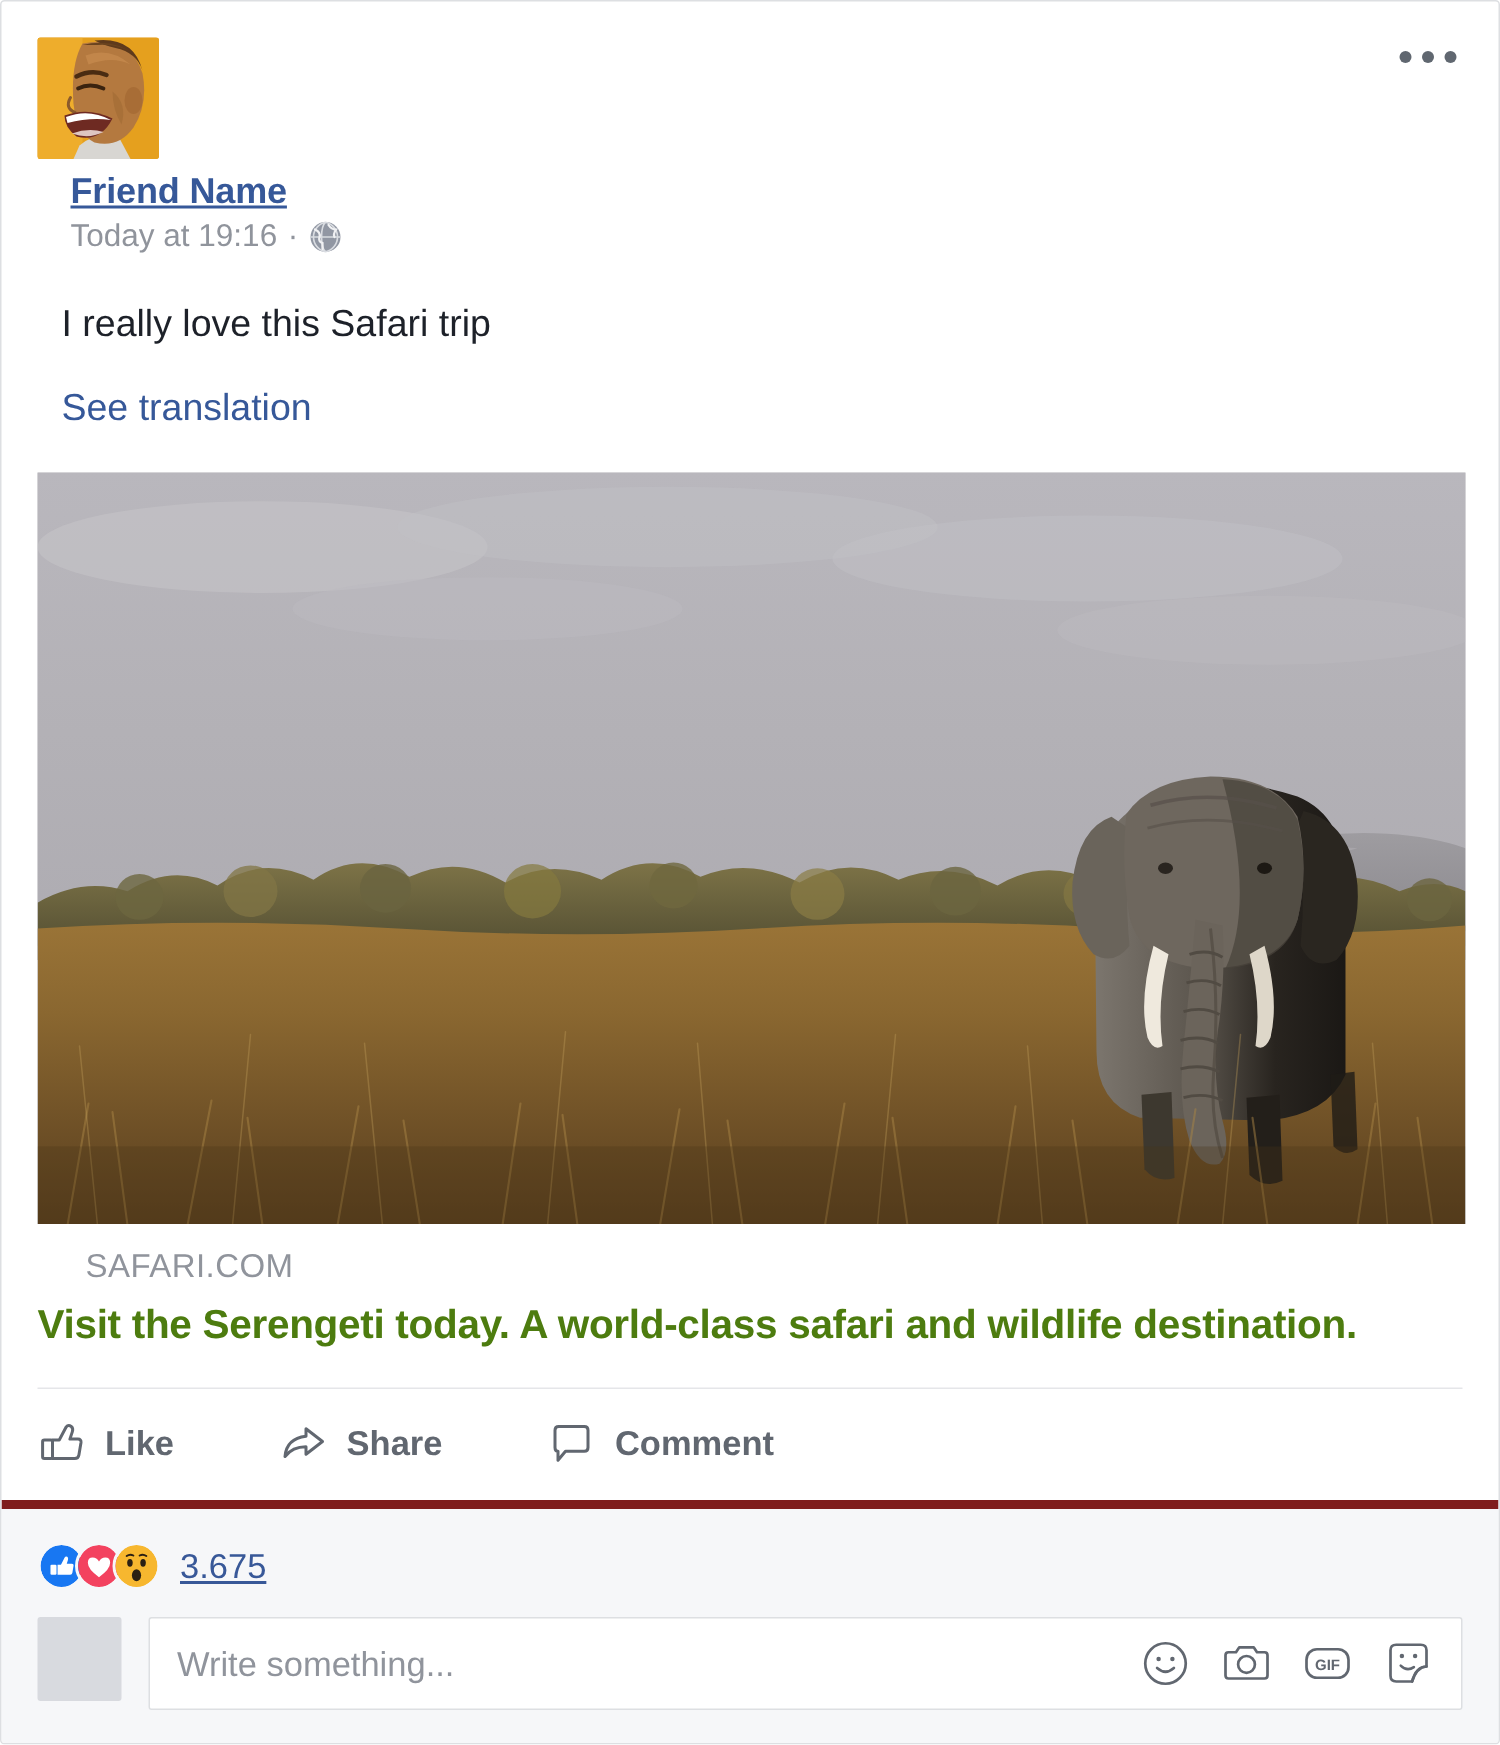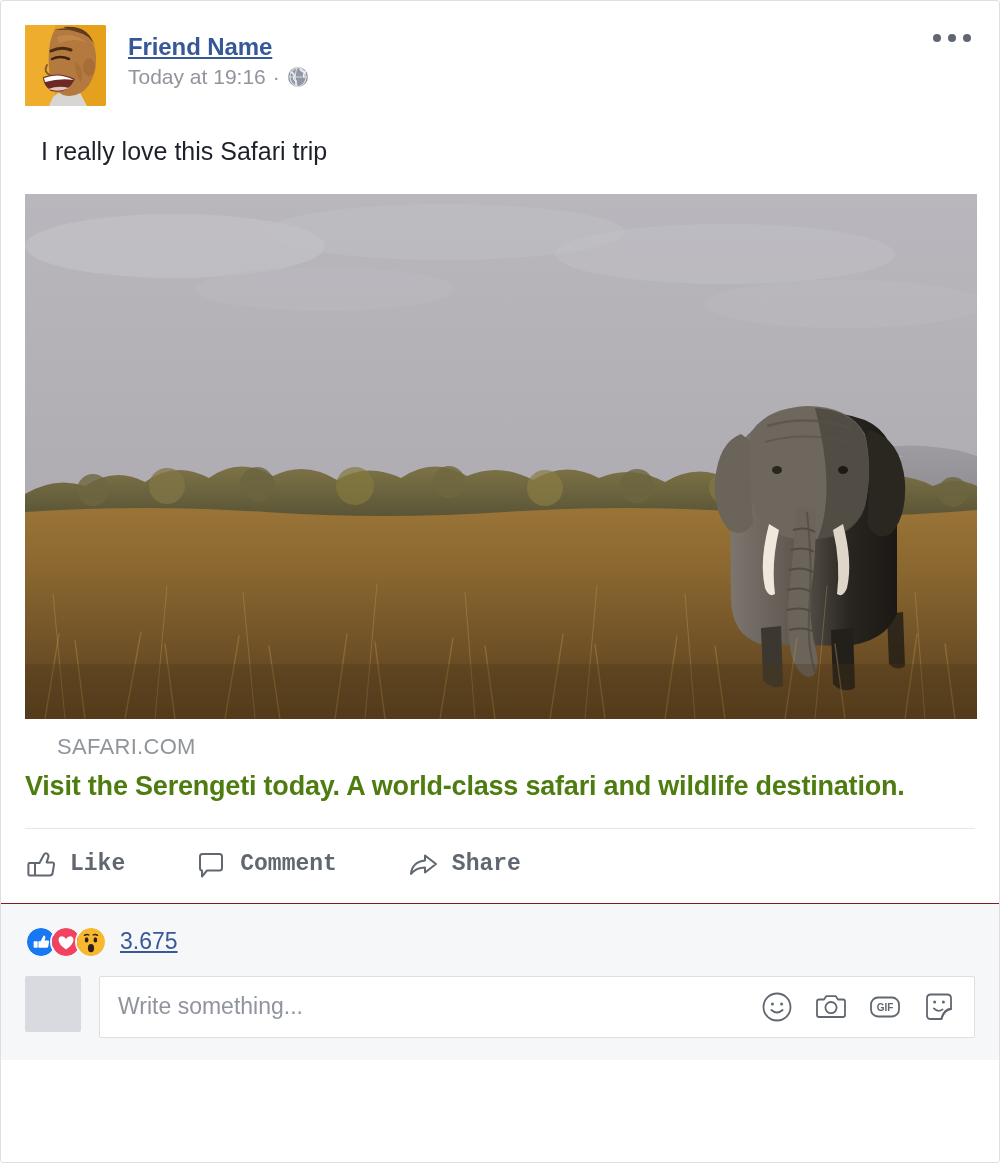--- a/index.html
+++ b/index.html
@@ -23,20 +23,21 @@
     display: flex;
     flex-direction: column;
   }
 
   
   .post-header {
     display: flex;
     align-items: flex-start;
     padding: 24px 24px 0 24px;
     position: relative;
+    flex-direction: column;
   }
 
   .avatar {
     width: 81px;
     height: 81px;
     flex: 0 0 81px;
     border-radius: 2px;
     overflow: hidden;
     position: relative;
     background: #e8a020;
@@ -148,21 +149,20 @@
     height: 1px;
     background: #e5e6e9;
   }
 
   
   .actions {
     display: flex;
     align-items: center;
     padding: 14px 24px 16px 24px;
     gap: 0;
-    font-family: Liberation Mono, monospace;
   }
   .action-btn {
     display: flex;
     align-items: center;
     gap: 13px;
     padding: 6px 14px 6px 0;
     margin-right: 56px;
     cursor: pointer;
     background: none;
     border: none;
@@ -174,21 +174,21 @@
   .action-label {
     font-size: 23px;
     font-weight: bold;
     color: #616770;
     line-height: 1;
   }
 
   
   .reactions-bar {
     background: #f6f7f9;
-    border-top: 1px solid #7f1d1d;
+    border-top: 6px solid #7f1d1d;
     padding: 22px 24px 18px 24px;
     display: flex;
     align-items: center;
   }
   .reaction-icons { display: flex; align-items: center; }
   .reaction-pill {
     width: 32px;
     height: 32px;
     border-radius: 50%;
     border: 2px solid #f6f7f9;
@@ -314,20 +314,21 @@
 
     <div class="more-menu" title="More">
       <span></span>
       <span></span>
       <span></span>
     </div>
   </div>
 
   <div class="post-message">
     <div>I really love this Safari trip</div>
+    <a class="see-translation" href="#">See translation</a>
   </div>
 
   <div class="photo-wrap">
     <svg viewBox="0 0 952 525" preserveAspectRatio="none" aria-hidden="true">
       <defs>
         <linearGradient id="skyGrad" x1="0" y1="0" x2="0" y2="1">
           <stop offset="0%" stop-color="#b9b7bd"></stop>
           <stop offset="55%" stop-color="#b3b1b6"></stop>
           <stop offset="100%" stop-color="#aeacb2"></stop>
         </linearGradient>
@@ -467,33 +468,33 @@
           <path d="M10 14 L14.5 14 L19 5.5 Q20.5 3.5 22.5 5 Q24 6.2 23.2 8.6 L21.6 13.4 L27 13.4 Q29.2 13.4 29 15.6 L27.6 24 Q27.2 26.4 24.8 26.4 L14.5 26.4 L10 26.4 Z" fill="none" stroke="#616770" stroke-width="2" stroke-linejoin="round"></path>
           <rect x="3.4" y="14" width="6.6" height="12.4" rx="1.2" fill="none" stroke="#616770" stroke-width="2"></rect>
         </svg>
       </span>
       <span class="action-label">Like</span>
     </button>
 
     <button class="action-btn">
       <span class="action-icon">
         <svg viewBox="0 0 32 32" aria-hidden="true">
+          <path d="M4 25 Q5 13 18 11.5 L18 6.5 L29 15 L18 23.5 L18 18.5 Q9 18.5 4 25 Z" fill="none" stroke="#616770" stroke-width="2" stroke-linejoin="round" stroke-linecap="round"></path>
+        </svg>
+      </span>
+      <span class="action-label">Share</span>
+    </button>
+
+    <button class="action-btn">
+      <span class="action-icon">
+        <svg viewBox="0 0 32 32" aria-hidden="true">
           <path d="M5 7.5 Q5 5 7.5 5 L24.5 5 Q27 5 27 7.5 L27 19 Q27 21.5 24.5 21.5 L12 21.5 L7 27.5 L7 21.5 Q5 21.5 5 19 Z" fill="none" stroke="#616770" stroke-width="2" stroke-linejoin="round"></path>
         </svg>
       </span>
       <span class="action-label">Comment</span>
-    </button>
-
-    <button class="action-btn">
-      <span class="action-icon">
-        <svg viewBox="0 0 32 32" aria-hidden="true">
-          <path d="M4 25 Q5 13 18 11.5 L18 6.5 L29 15 L18 23.5 L18 18.5 Q9 18.5 4 25 Z" fill="none" stroke="#616770" stroke-width="2" stroke-linejoin="round" stroke-linecap="round"></path>
-        </svg>
-      </span>
-      <span class="action-label">Share</span>
     </button>
   </div>
 
   <div class="reactions-bar">
     <div class="reaction-icons">
 
       <span class="reaction-pill">
         <svg viewBox="0 0 32 32" aria-hidden="true">
           <circle cx="16" cy="16" r="16" fill="#1877f2"></circle>
           <path d="M13 15 L15.6 15 L18.4 9.6 Q19.2 8.2 20.4 9 Q21.4 9.8 20.9 11.4 L20 14.2 L24 14.2 Q25.4 14.2 25.2 15.6 L24.3 21.2 Q24.1 22.6 22.6 22.6 L13 22.6 Z" fill="#ffffff"></path>

